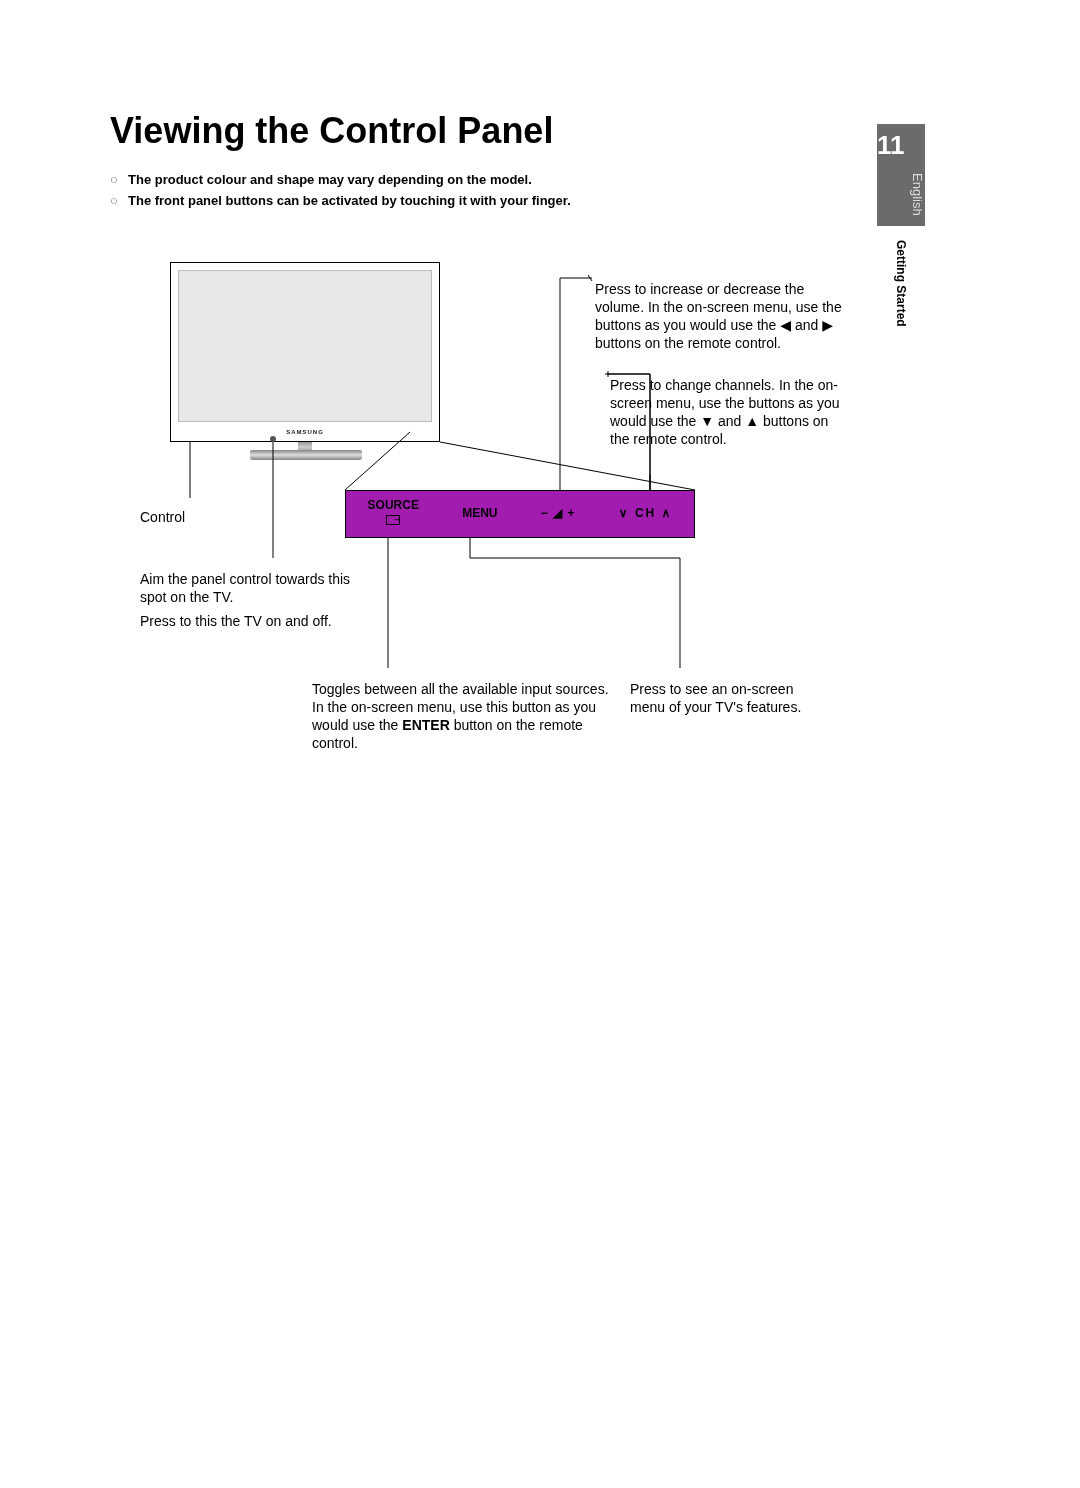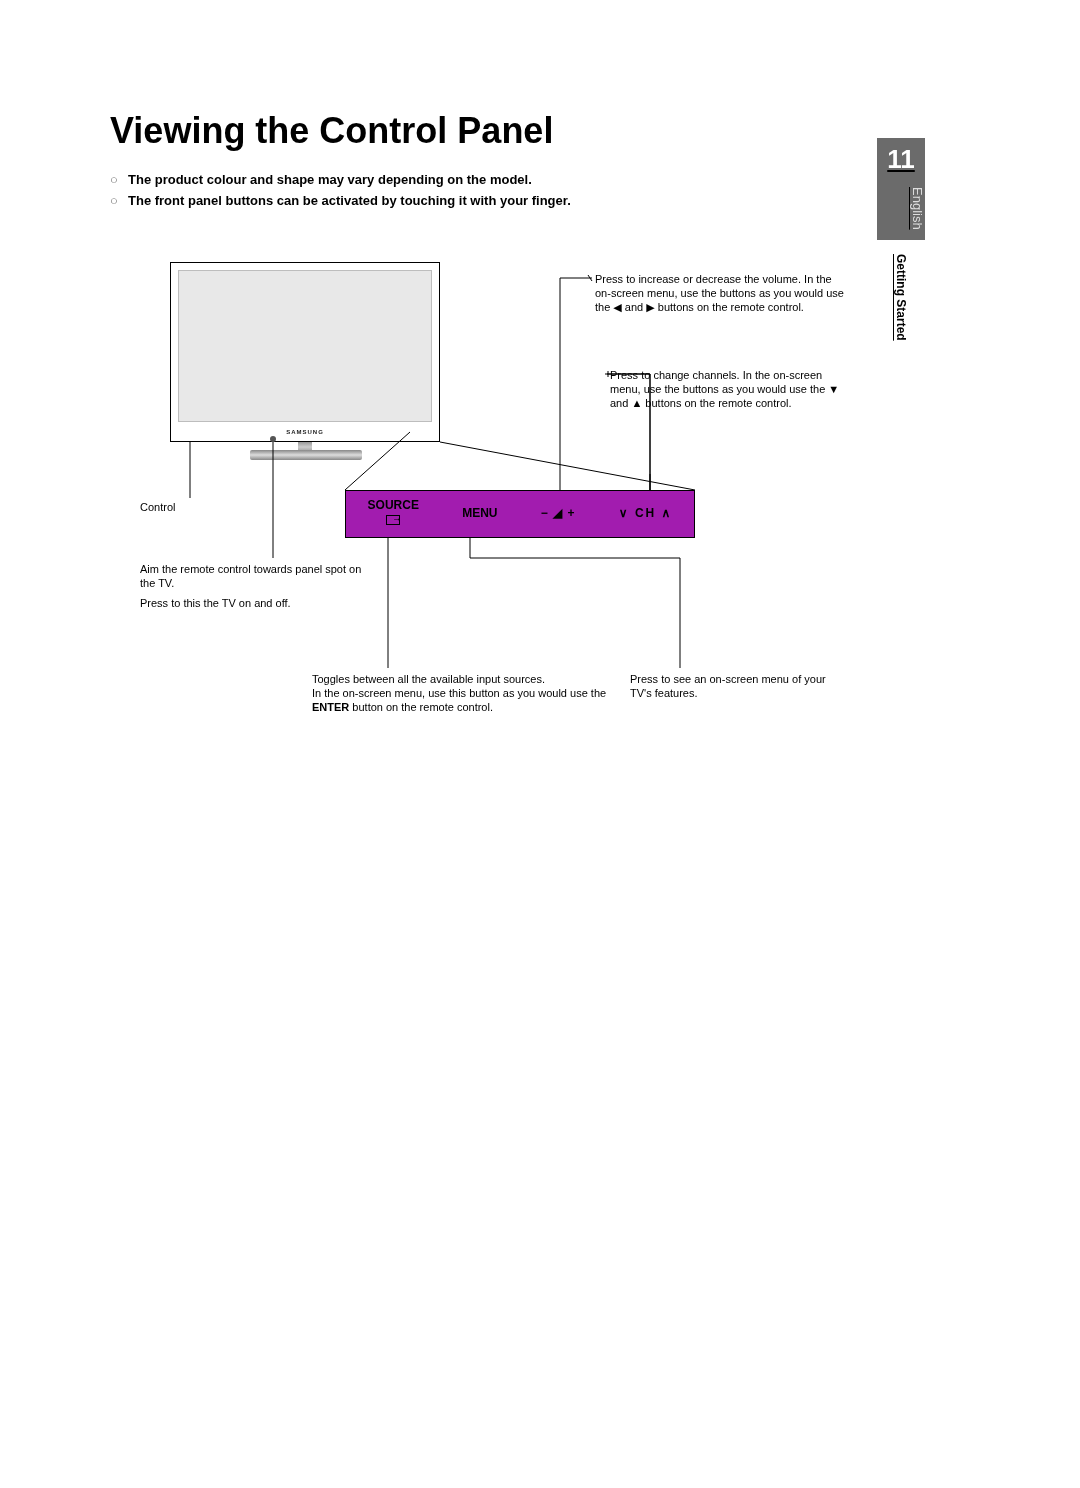--- a/index.html
+++ b/index.html
@@ -37,25 +37,23 @@
   }
   .notes .bullet::before {
     content: "○";
     color: #666;
     font-weight: normal;
   }
 
   
   .side-tab {
     position: absolute;
-    top: 138px;
+    top: 124px;
     right: 155px;
     width: 48px;
-    text-align: center;
-    text-decoration: underline;
   }
   .side-tab .pagenum {
     background: #6b6b6b;
     color: #fff;
     font-size: 26px;
     font-weight: bold;
     padding: 6px 0 4px 0;
   }
   .side-tab .lang {
     background: #6b6b6b;
@@ -166,21 +164,21 @@
     width: 760px; height: 560px;
     pointer-events: none;
   }
   svg.lines line, svg.lines polyline {
     stroke: #000;
     stroke-width: 1;
     fill: none;
   }
 
   
-  .txt { font-size: 11px; line-height: 1.3; }
+  .txt { font-size: 14px; line-height: 1.3; margin-top: 8px; }
   .t-vol   { left: 465px; top: 30px;  width: 255px; }
   .t-ch    { left: 480px; top: 126px; width: 240px; }
   .t-speak { left: 10px;  top: 258px; width: 100px; }
   .t-aim   { left: 10px;  top: 320px; width: 230px; }
   .t-source{ left: 182px; top: 430px; width: 310px; }
   .t-menu  { left: 500px; top: 430px; width: 200px; }
 </style>
 </head>
 <body>
 
@@ -258,21 +256,21 @@
       <polyline points="520,248 520,132 478,132"></polyline>
 
       <line x1="458" y1="33" x2="462" y2="39"></line>
       <line x1="478" y1="129" x2="478" y2="135"></line>
     </svg>
 
     <div class="abs txt t-vol">Press to increase or decrease the volume. In the on-screen menu, use the            buttons as you would use the ◀ and ▶ buttons on the remote control.</div>
     <div class="abs txt t-ch">Press to change channels. In the on-screen menu, use the            buttons as you would use the ▼ and ▲ buttons on the remote control.</div>
     <div class="abs txt t-speak">Control</div>
     <div class="abs txt t-aim">
-      <div>Aim the remote control towards panel spot on the TV.</div>
+      <div>Aim the panel control towards this spot on the TV.</div>
       <div style="height:6px"></div>
       <div>Press to this the TV on and off.</div>
     </div>
     <div class="abs txt t-source">
       <div>Toggles between all the available input sources.</div>
       <div>
         <span>In the on-screen menu, use this button as you would use the </span><b>ENTER</b><span>     button on the remote control.</span>
       </div>
     </div>
     <div class="abs txt t-menu">Press to see an on-screen menu of your TV's features.</div>

